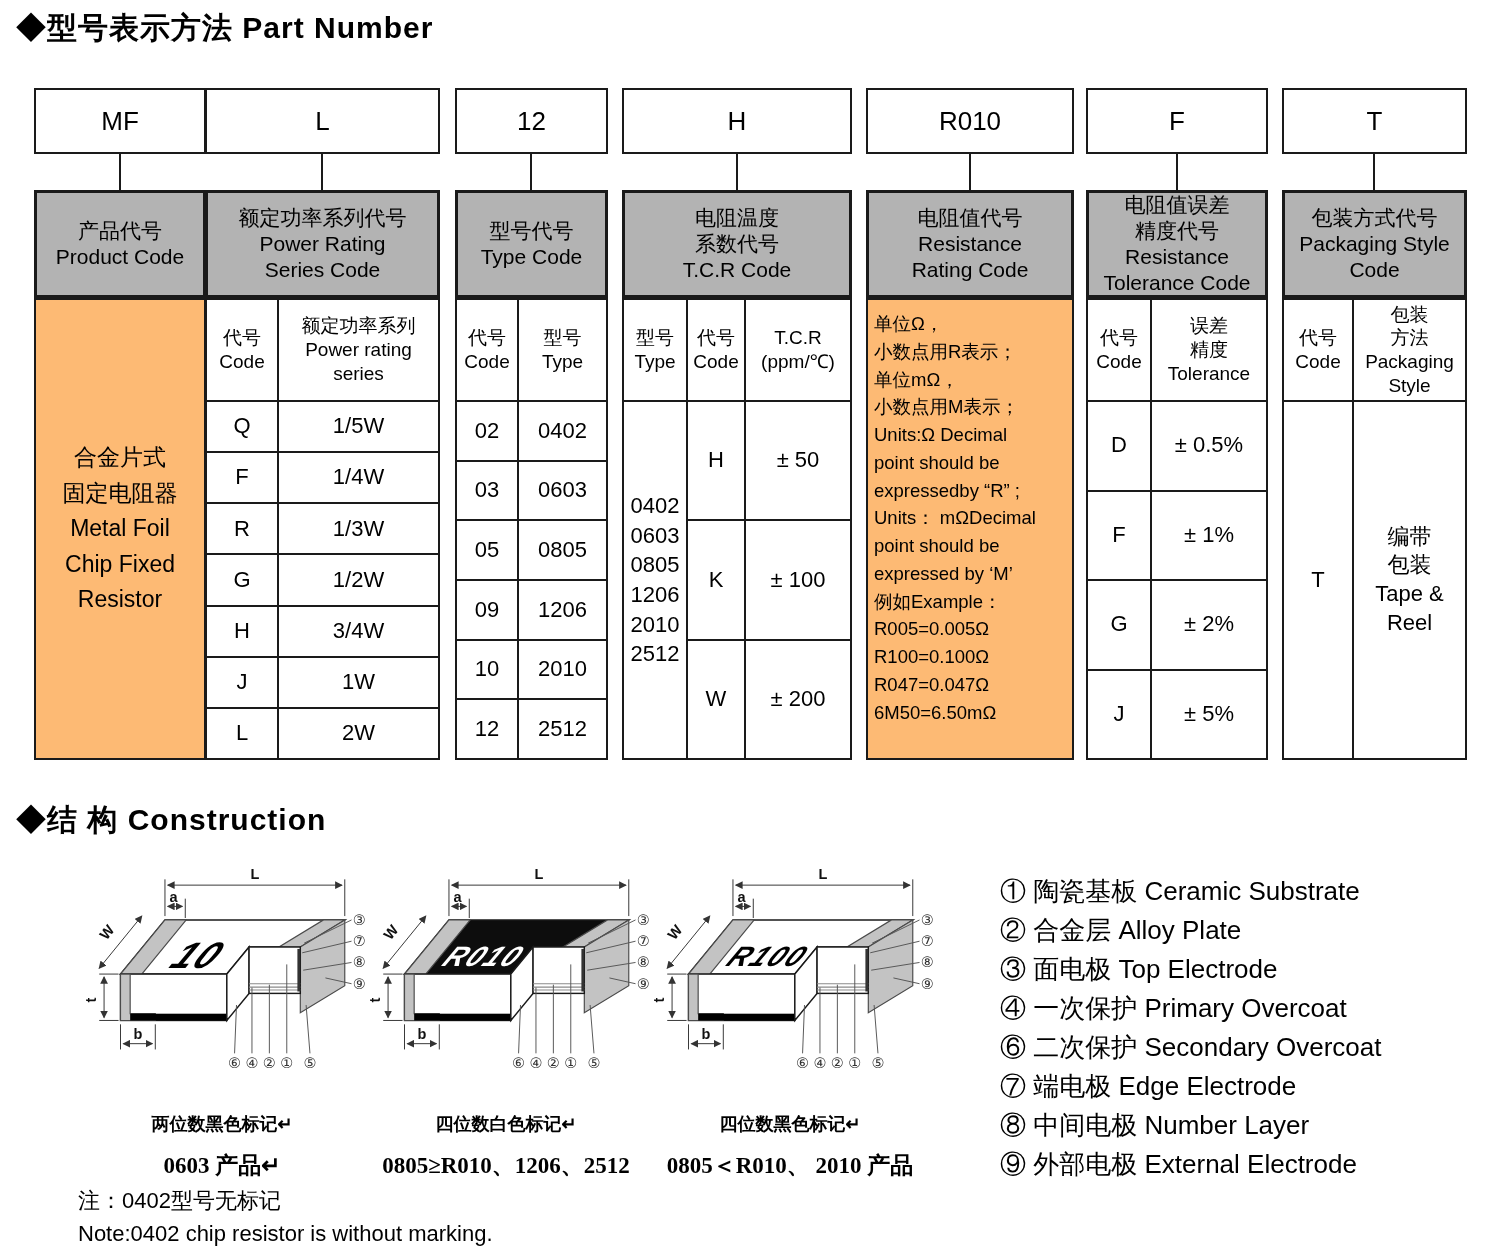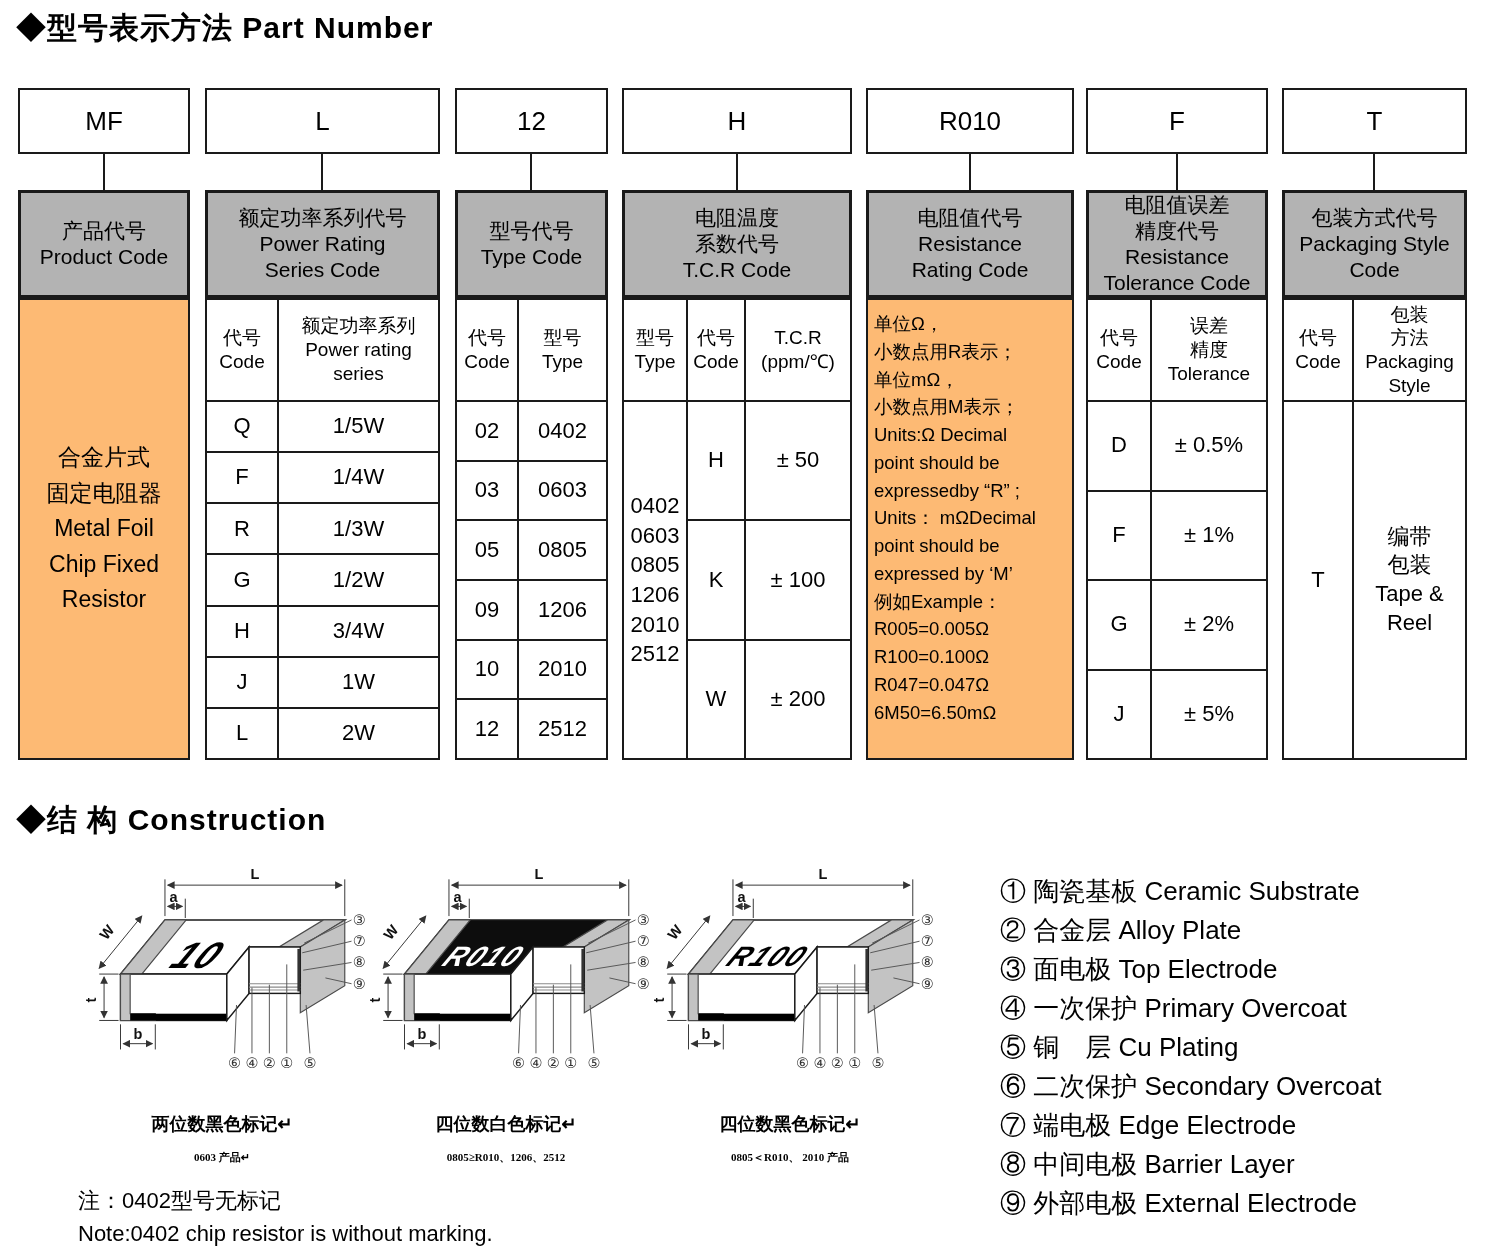--- a/index.html
+++ b/index.html
@@ -11,21 +11,21 @@
   .connector{position:absolute;top:152px;height:38px;width:2px;background:#1a1a1a;}
   .col-header{position:absolute;top:190px;height:108px;left:0;right:0;background:#b3b3b3;border:3px solid #1a1a1a;box-sizing:border-box;display:flex;align-items:center;justify-content:center;text-align:center;font-size:21px;line-height:1.25;white-space:pre-line;}
   .body-box{position:absolute;top:298px;height:462px;left:0;right:0;border:2px solid #1a1a1a;box-sizing:border-box;display:flex;align-items:center;justify-content:center;text-align:center;font-size:23px;line-height:1.55;white-space:pre-line;background:#fdba74;}
   .body-box.lefttext{align-items:flex-start;justify-content:flex-start;text-align:left;font-size:18.5px;line-height:1.5;padding:10px 6px;}
   table.grid{position:absolute;top:298px;left:0;border-collapse:collapse;table-layout:fixed;width:100%;height:462px;background:#fff;}
   table.grid td{border:2px solid #1a1a1a;text-align:center;vertical-align:middle;font-size:22px;white-space:pre-line;padding:0 2px;line-height:1.3;}
   table.grid tr.h td{font-size:19px;line-height:1.25;height:100px;}
   
   .diagram{position:absolute;width:300px;text-align:center;}
   .caption1{font-family:"Liberation Serif",serif;font-weight:bold;font-size:18px;margin-top:20px;}
-  .caption2{font-family:"Liberation Serif",serif;font-weight:bold;font-size:11px;margin-top:14px;}
+  .caption2{font-family:"Liberation Serif",serif;font-weight:bold;font-size:23px;margin-top:14px;}
   .legend{position:absolute;left:1000px;top:872px;width:486px;}
   .legend div{font-size:26px;line-height:39px;white-space:nowrap;}
   .note{position:absolute;left:78px;top:1184px;font-size:22px;line-height:1.5;white-space:pre-line;}
   
   .chip{display:block;width:300px;height:232px;}
   .chip .top{fill:#fff;stroke:#1a1a1a;stroke-width:1.5;}
   .chip.dark .top{fill:#0d0d0d;}
   .chip .cap{fill:#c3c3c3;stroke:#4a4a4a;stroke-width:1.2;}
   .chip .face{fill:#fff;stroke:#1a1a1a;stroke-width:1.5;}
   .chip .layer{stroke:#8a8a8a;stroke-width:1.2;}
@@ -33,21 +33,21 @@
   .chip .co{font-size:15px;fill:#333;text-anchor:middle;font-family:"DejaVu Sans",sans-serif;}
   .chip .dim{font-weight:bold;font-size:15px;text-anchor:middle;fill:#111;font-family:"Liberation Sans",sans-serif;}
   .chip .marking{font-style:italic;font-weight:bold;text-anchor:middle;letter-spacing:2px;fill:#000;font-family:"Liberation Sans",sans-serif;}
   .chip.dark .marking{fill:#fff;}
 </style>
 </head>
 <body>
 
 <div class="sec-title" style="left:16px;top:8px">◆型号表示方法  Part Number</div>
 
-<div class="col" style="left:18px;width:172px">
+<div class="col" style="left:34px;width:172px">
   <div class="pn-box">
       <span>MF</span>
     </div>
   <div class="connector" style="left:85px"></div>
   <div class="col-header">产品代号
 Product Code</div>
   <div class="body-box">合金片式
 固定电阻器
 Metal Foil
 Chip Fixed
@@ -478,21 +478,20 @@
   </svg>
   <div class="caption1">四位数黑色标记↵</div>
   <div class="caption2">0805＜R010、 2010 产品</div>
 </div>
 
 <div class="legend">
   <div>① 陶瓷基板 Ceramic Substrate</div>
   <div>② 合金层 Alloy Plate</div>
   <div>③ 面电极 Top Electrode</div>
   <div>④ 一次保护 Primary Overcoat</div>
-  <div>⑤ 铜　层 Cu Plating</div>
   <div>⑥ 二次保护 Secondary Overcoat</div>
   <div>⑦ 端电极 Edge Electrode</div>
-  <div>⑧ 中间电极 Barrier Layer</div>
+  <div>⑧ 中间电极 Number Layer</div>
   <div>⑨ 外部电极 External Electrode</div>
 </div>
 
 <div class="note">注：0402型号无标记
 Note:0402 chip resistor is without marking.</div>
 
 </body></html>

